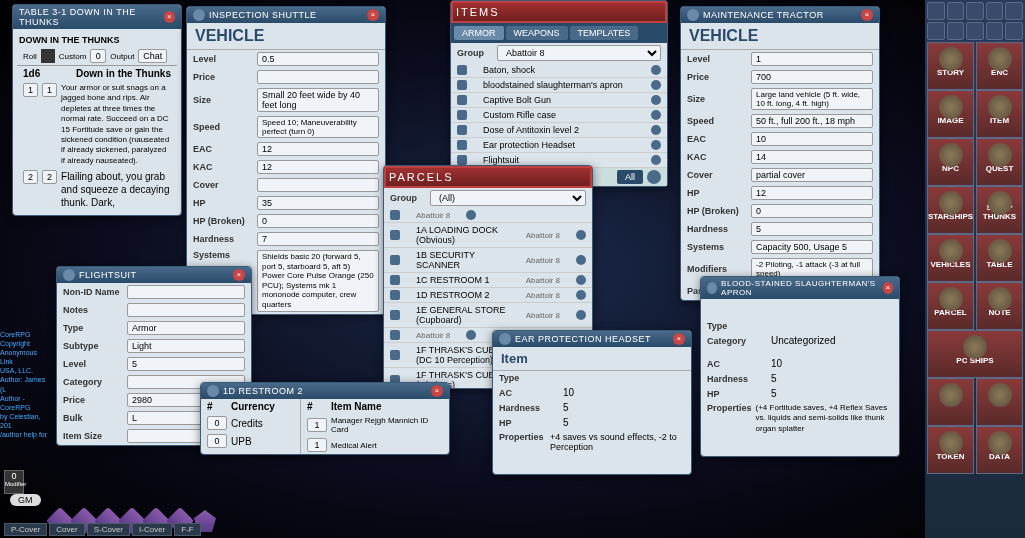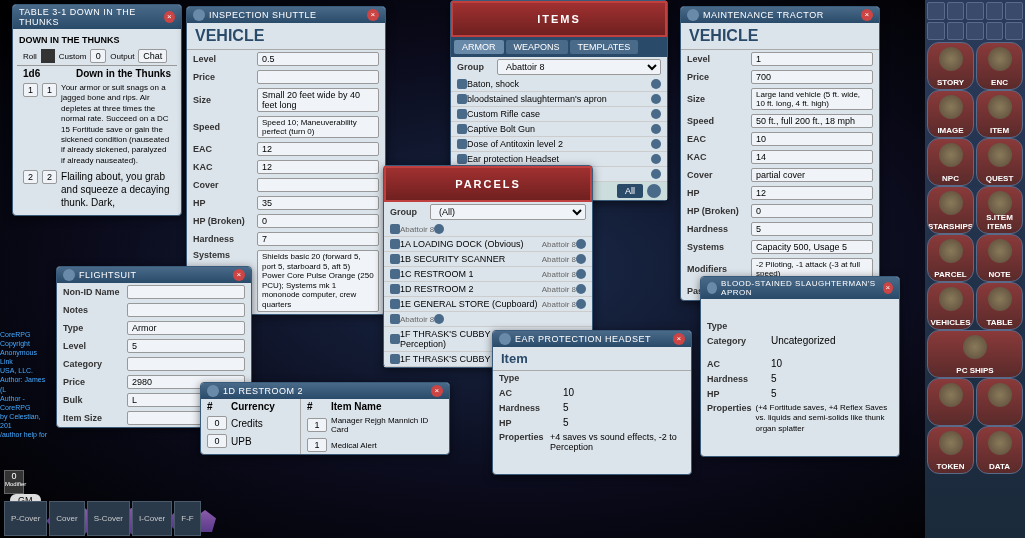--- a/index.html
+++ b/index.html
@@ -9,38 +9,38 @@
 .wh .close{margin-left:auto;width:12px;height:12px;background:#c44;border-radius:50%;cursor:pointer;font-size:8px;text-align:center;line-height:12px}
 .wh .ico{width:12px;height:12px;background:#6a8aaa;border-radius:50%}
 .vtitle{font-size:16px;font-weight:bold;color:#2a4a6a;padding:4px 8px;border-bottom:1px solid #aaa}
 .row{display:flex;align-items:center;padding:2px 6px;gap:4px}
 .lbl{width:60px;font-size:9px;font-weight:bold;color:#333}
 .fld{flex:1;background:#f0f4f8;border:1px solid #999;border-radius:2px;padding:1px 4px;font-size:9px;min-height:14px}
 .tabbar{display:flex;gap:2px;padding:3px;background:#2a4a6a}
 .tab{padding:2px 8px;background:#4a6a8a;color:#fff;font-size:9px;cursor:pointer;border-radius:2px}
 .tab.active{background:#6a8aaa}
 .plist{max-height:180px;overflow-y:auto}
-.prow{display:flex;padding:2px 6px;font-size:9px;border-bottom:1px solid #ccc;align-items:center;gap:0}
+.prow{display:flex;padding:2px 6px;font-size:9px;border-bottom:1px solid #ccc;align-items:center;gap:16px}
 .prow .pn{flex:1}
 .prow .pl{color:#666;font-size:8px}
 .sidebar{position:absolute;right:0;top:0;width:100px;height:538px;background:linear-gradient(#2a3a5a,#1a2a3a);display:flex;flex-direction:column;gap:2px;padding:2px}
 .sbrow{display:flex;gap:2px;height:48px}
-.sbtn{flex:1;background:radial-gradient(#4a5a7a,#2a3a5a);border:1px solid #5a6a8a;border-radius:12px;color:#fff;font-size:8px;font-weight:bold;display:flex;align-items:flex-end;justify-content:center;padding-bottom:2px;cursor:pointer;text-align:center;position:relative;overflow:hidden}
+.sbtn{flex:1;background:radial-gradient(#4a5a7a,#2a3a5a);border:1px solid #5a6a8a;border-radius:0;color:#fff;font-size:8px;font-weight:bold;display:flex;align-items:flex-end;justify-content:center;padding-bottom:12px;cursor:pointer;text-align:center;position:relative;overflow:hidden}
 .sbtn::before{content:"";position:absolute;top:4px;left:50%;transform:translateX(-50%);width:24px;height:24px;background:radial-gradient(#8a7a5a,#5a4a3a);border-radius:50%}
 .sbtn.red{background:linear-gradient(#8a3a3a,#5a2a2a)}
 .sbtop{display:flex;gap:2px;height:18px}
 .stb{flex:1;background:#3a4a6a;border:1px solid #5a6a8a;border-radius:2px;cursor:pointer}
 .dice-tray{position:absolute;left:50px;bottom:6px;display:flex;gap:4px;align-items:center}
 .die{width:20px;height:20px;background:linear-gradient(#8a5aaa,#5a3a8a);border-radius:3px;transform:rotate(45deg)}
 .die.d20{clip-path:polygon(50% 0%,100% 38%,82% 100%,18% 100%,0% 38%);transform:none;width:22px;height:22px}
 .botbar{position:absolute;left:4px;bottom:2px;display:flex;gap:2px}
-.bb{padding:12px 6px;background:#2a3a4a;color:#ccc;font-size:8px;border:1px solid #4a5a6a;cursor:pointer}
+.bb{padding:1px 6px;background:#2a3a4a;color:#ccc;font-size:8px;border:1px solid #4a5a6a;cursor:pointer}
 .gm{position:absolute;left:10px;bottom:32px;background:#ddd;padding:1px 8px;font-size:9px;border-radius:8px}
 .mod{position:absolute;left:4px;bottom:44px;width:20px;height:24px;background:#333;color:#fff;text-align:center;font-size:9px;border:1px solid #666}
-.redhdr{background:linear-gradient(#a03030,#702020);color:#fff;text-align:center;padding:10px;font-size:11px;font-weight:bold;letter-spacing:2px;border:2px solid #c04040}
+.redhdr{background:linear-gradient(#a03030,#702020);color:#fff;padding:3px;font-size:11px;font-weight:normal;letter-spacing:2px;border:2px solid #c04040}
 select.fld{background:#f0f4f8}
 .credits{position:absolute;left:0;top:330px;width:50px;color:#4af;font-size:7px;line-height:1.3}
 .credits a{color:#4af;display:block}
 </style>
 </head>
 <body>
 
 <div class="win" style="left:12px;top:4px;width:170px">
   <div class="wh">
       <span>TABLE 3-1 DOWN IN THE THUNKS</span>
@@ -143,26 +143,26 @@
         <span class="pn">Baton, shock</span>
         <span style="width:10px;height:10px;background:#4a6a8a;border-radius:50%"></span>
       </div>
       <div class="prow">
         <span style="width:10px;height:10px;background:#4a6a8a;border-radius:2px"></span>
         <span class="pn">bloodstained slaughterman's apron</span>
         <span style="width:10px;height:10px;background:#4a6a8a;border-radius:50%"></span>
       </div>
       <div class="prow">
         <span style="width:10px;height:10px;background:#4a6a8a;border-radius:2px"></span>
+        <span class="pn">Captive Bolt Gun</span>
+        <span style="width:10px;height:10px;background:#4a6a8a;border-radius:50%"></span>
+      </div>
+      <div class="prow">
+        <span style="width:10px;height:10px;background:#4a6a8a;border-radius:2px"></span>
         <span class="pn">Custom Rifle case</span>
-        <span style="width:10px;height:10px;background:#4a6a8a;border-radius:50%"></span>
-      </div>
-      <div class="prow">
-        <span style="width:10px;height:10px;background:#4a6a8a;border-radius:2px"></span>
-        <span class="pn">Captive Bolt Gun</span>
         <span style="width:10px;height:10px;background:#4a6a8a;border-radius:50%"></span>
       </div>
       <div class="prow">
         <span style="width:10px;height:10px;background:#4a6a8a;border-radius:2px"></span>
         <span class="pn">Dose of Antitoxin level 2</span>
         <span style="width:10px;height:10px;background:#4a6a8a;border-radius:50%"></span>
       </div>
       <div class="prow">
         <span style="width:10px;height:10px;background:#4a6a8a;border-radius:2px"></span>
         <span class="pn">Ear protection Headset</span>
@@ -313,20 +313,24 @@
       <span class="lbl">Non-ID Name</span>
       <span class="fld"></span>
     </div>
   <div class="row">
       <span class="lbl">Notes</span>
       <span class="fld"></span>
     </div>
   <div class="row">
       <span class="lbl">Type</span>
       <span class="fld">Armor</span>
+    </div>
+  <div class="row">
+      <span class="lbl">Subtype</span>
+      <span class="fld">Light</span>
     </div>
   <div class="row">
       <span class="lbl">Level</span>
       <span class="fld">5</span>
     </div>
   <div class="row">
       <span class="lbl">Category</span>
       <span class="fld"></span>
     </div>
   <div class="row">
@@ -469,29 +473,29 @@
       <div class="sbrow">
         <div class="sbtn red">IMAGE</div>
         <div class="sbtn red">ITEM</div>
       </div>
       <div class="sbrow">
         <div class="sbtn red">NPC</div>
         <div class="sbtn red">QUEST</div>
       </div>
       <div class="sbrow">
         <div class="sbtn red">STARSHIPS</div>
-        <div class="sbtn red">S.ITEM ITEMS</div>
+        <div class="sbtn red">S.SHIP THUNKS</div>
+      </div>
+      <div class="sbrow">
+        <div class="sbtn red">VEHICLES</div>
+        <div class="sbtn red">TABLE</div>
       </div>
       <div class="sbrow">
         <div class="sbtn red">PARCEL</div>
         <div class="sbtn red">NOTE</div>
-      </div>
-      <div class="sbrow">
-        <div class="sbtn red">VEHICLES</div>
-        <div class="sbtn red">TABLE</div>
       </div>
       <div class="sbrow">
         <div class="sbtn red">PC SHIPS</div>
       </div>
       <div class="sbrow">
         <div class="sbtn red"></div>
         <div class="sbtn red"></div>
       </div>
       <div class="sbrow">
         <div class="sbtn red">TOKEN</div>

